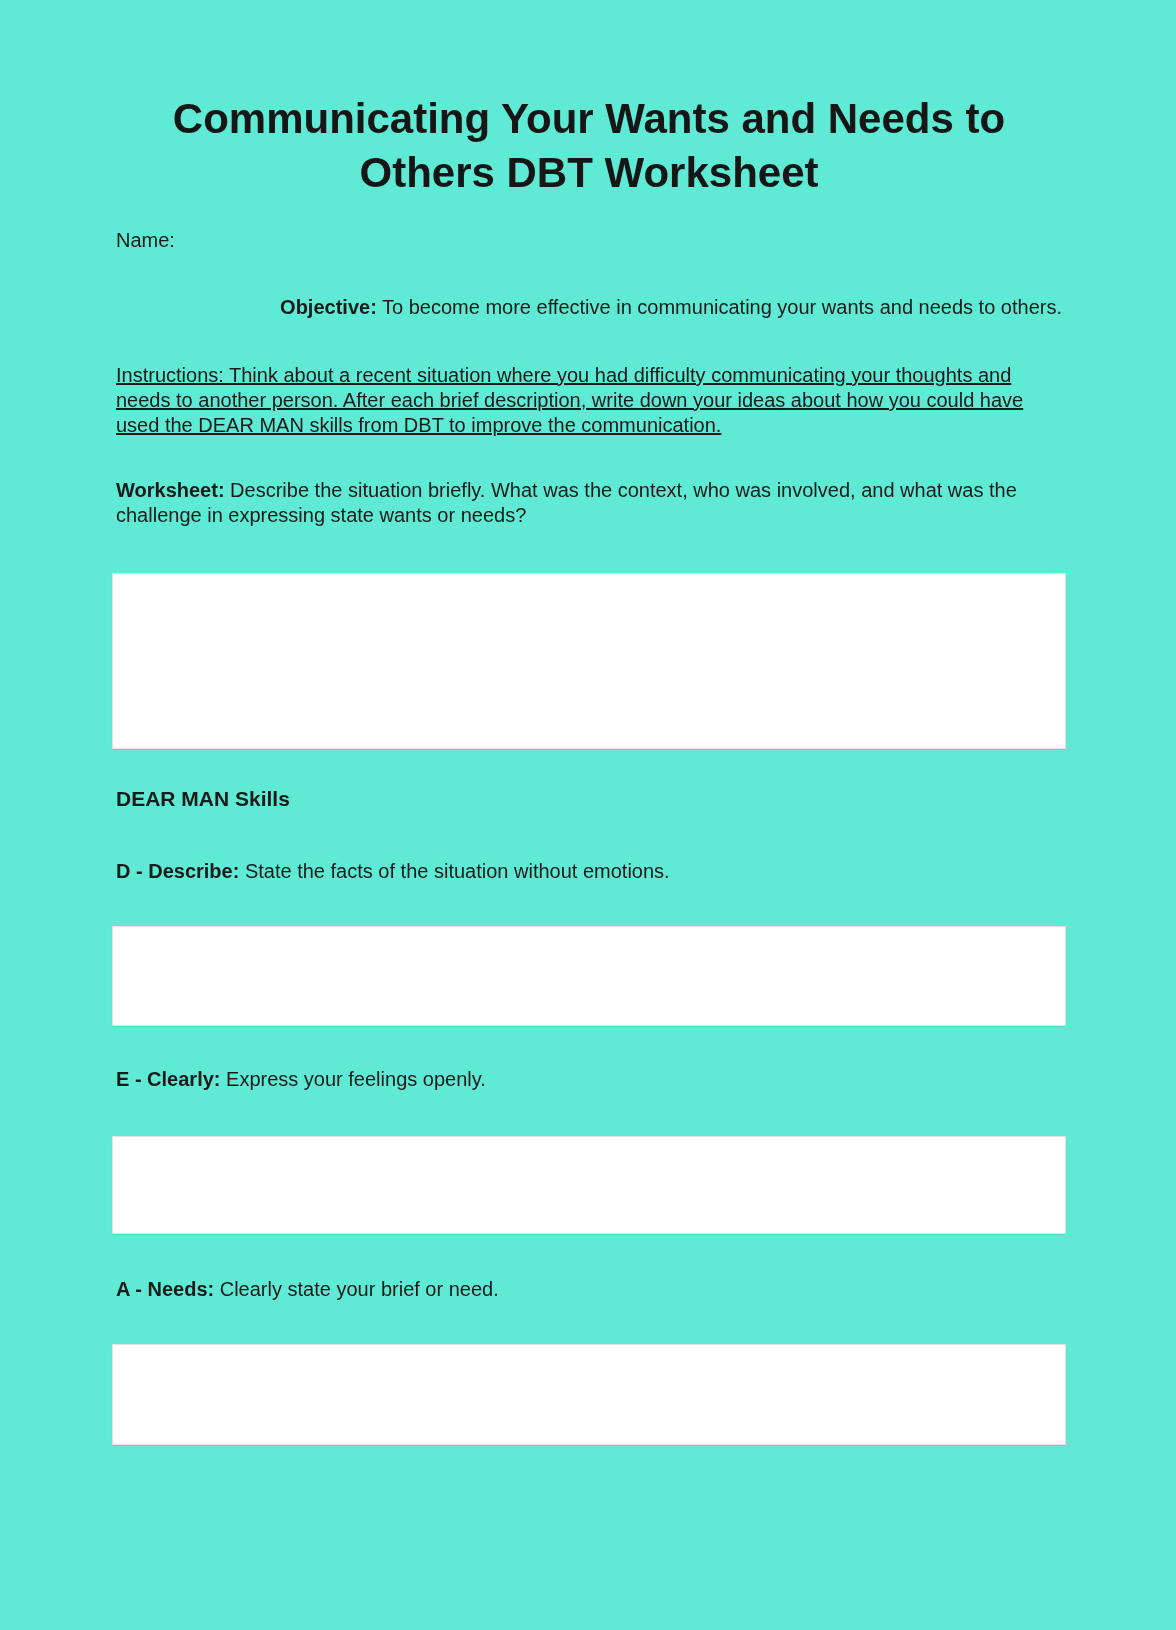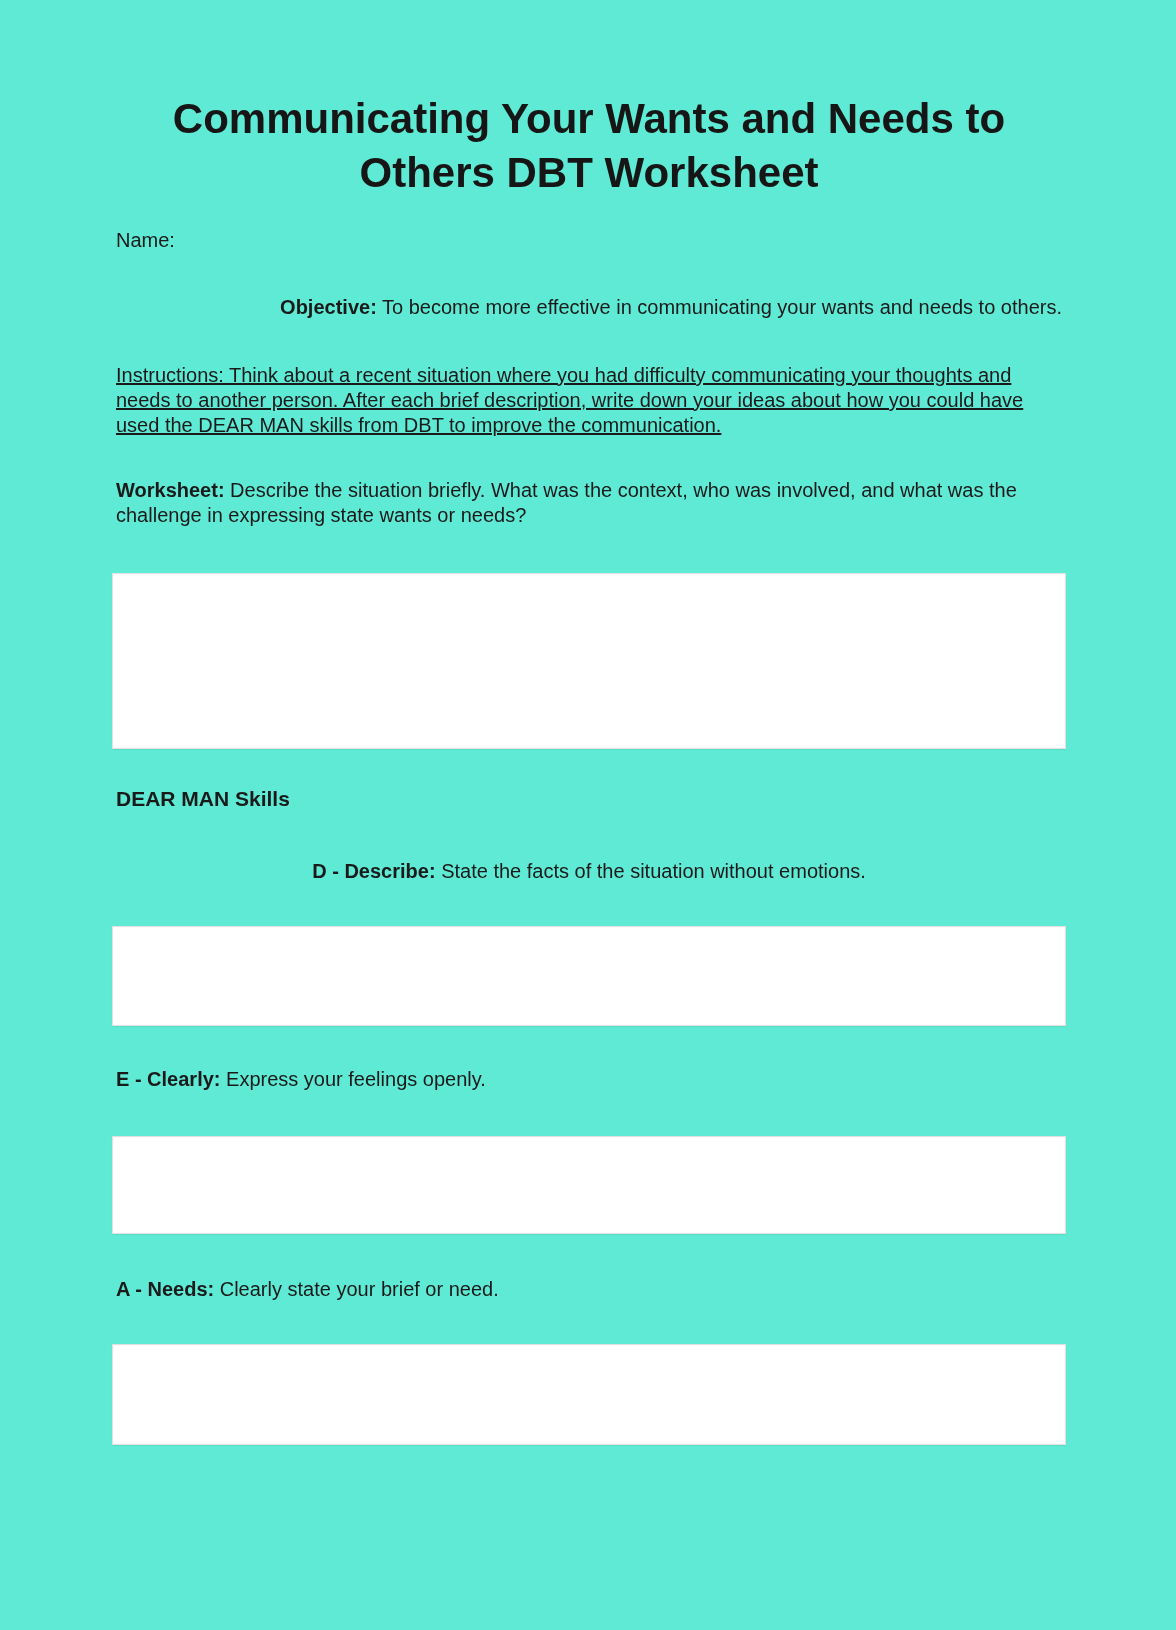--- a/index.html
+++ b/index.html
@@ -36,21 +36,21 @@
   .objective-line   { margin-top: 42px; text-align: right; }
   .instructions-line{ margin-top: 43px; text-decoration: underline; }
   .situation-line   { margin-top: 40px; }
   .section-heading {
     margin-top: 37px;
     font-size: 21px;
     line-height: 26px;
     font-weight: 700;
     text-align: left;
   }
-  .skill-line-d { margin-top: 47px; text-align: center; }
+  .skill-line-d { margin-top: 47px; }
   .skill-line-e { margin-top: 41px; }
   .skill-line-a { margin-top: 43px; }
   .answer-box {
     box-sizing: border-box;
     border: 1px solid #e2e2e2;
     background: #ffffff;
     box-shadow: 0 1px 1px rgba(0,0,0,0.05), inset 0 0 0 1px rgba(0,0,0,0.015);
   }
   .box-situation { margin-top: 45px; height: 176px; }
   .box-describe  { margin-top: 42px; height: 100px; }

